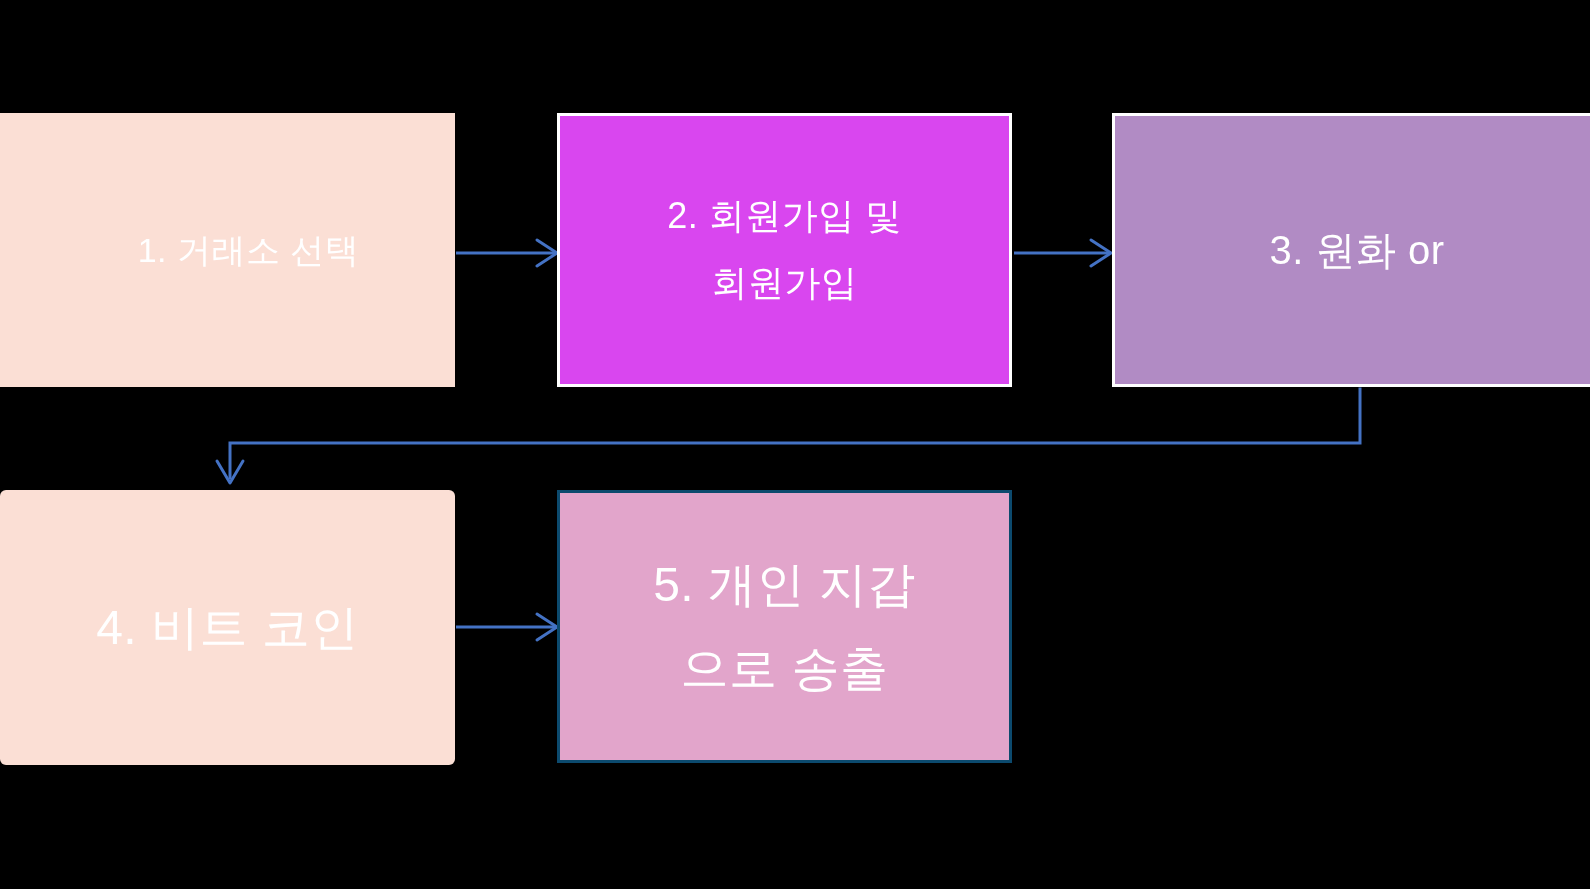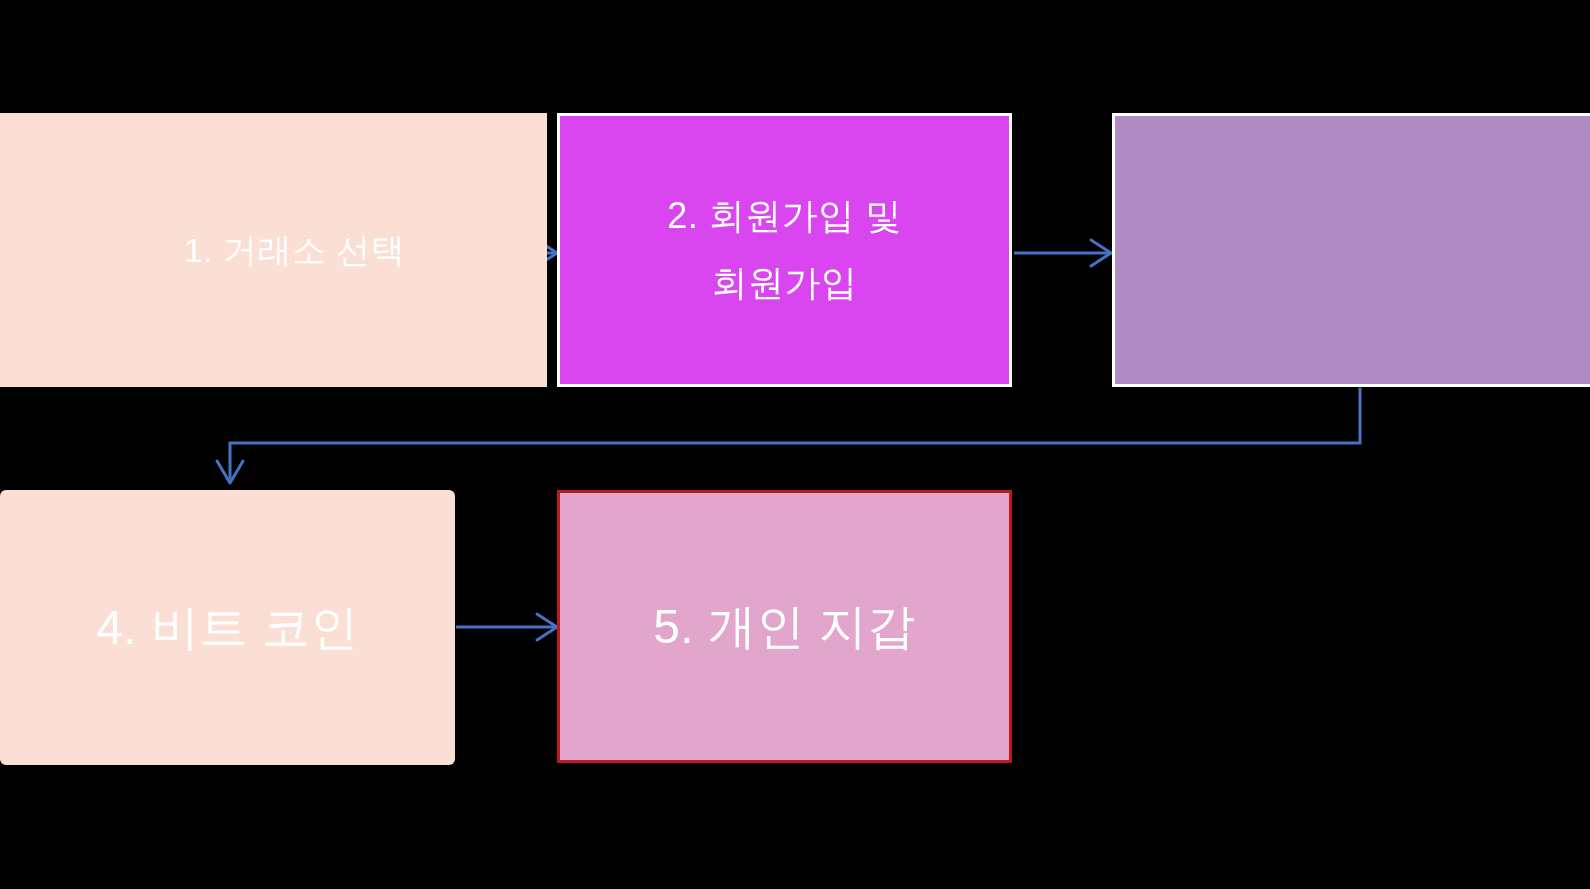--- a/index.html
+++ b/index.html
@@ -35,21 +35,21 @@
   }
   .flow-box .line {
     display: block;
     white-space: nowrap;
   }
 
   
   #box-1 {
     left: 0px;
     top: 113px;
-    width: 547px;
+    width: 455px;
     height: 274px;
     background: #FBDFD5;
     font-size: 34px;
     padding-left: 42px;
   }
   
   #box-2 {
     left: 557px;
     top: 113px;
     width: 455px;
@@ -79,21 +79,21 @@
     line-height: 1.75;
     border-radius: 6px;
   }
   
   #box-5 {
     left: 557px;
     top: 490px;
     width: 455px;
     height: 273px;
     background: #E2A5CB;
-    border: 3px solid #b91c1c;
+    border: 3px solid #0c4a6e;
     font-size: 48px;
     line-height: 1.75;
   }
 
   
   .connector {
     position: absolute;
     left: 0;
     top: 0;
     width: 1590px;
@@ -132,23 +132,25 @@
   <div class="flow-box" id="box-1">
     <span class="line">1. 거래소 선택</span>
   </div>
 
   <div class="flow-box" id="box-2">
     <span class="line">2. 회원가입 및</span>
     <span class="line">회원가입</span>
   </div>
 
   <div class="flow-box" id="box-3">
+    <span class="line">3. 원화 or</span>
   </div>
 
   <div class="flow-box" id="box-4">
     <span class="line">4. 비트 코인</span>
   </div>
 
   <div class="flow-box" id="box-5">
     <span class="line">5. 개인 지갑</span>
+    <span class="line">으로 송출</span>
   </div>
 
 </div>
 
 </body></html>

